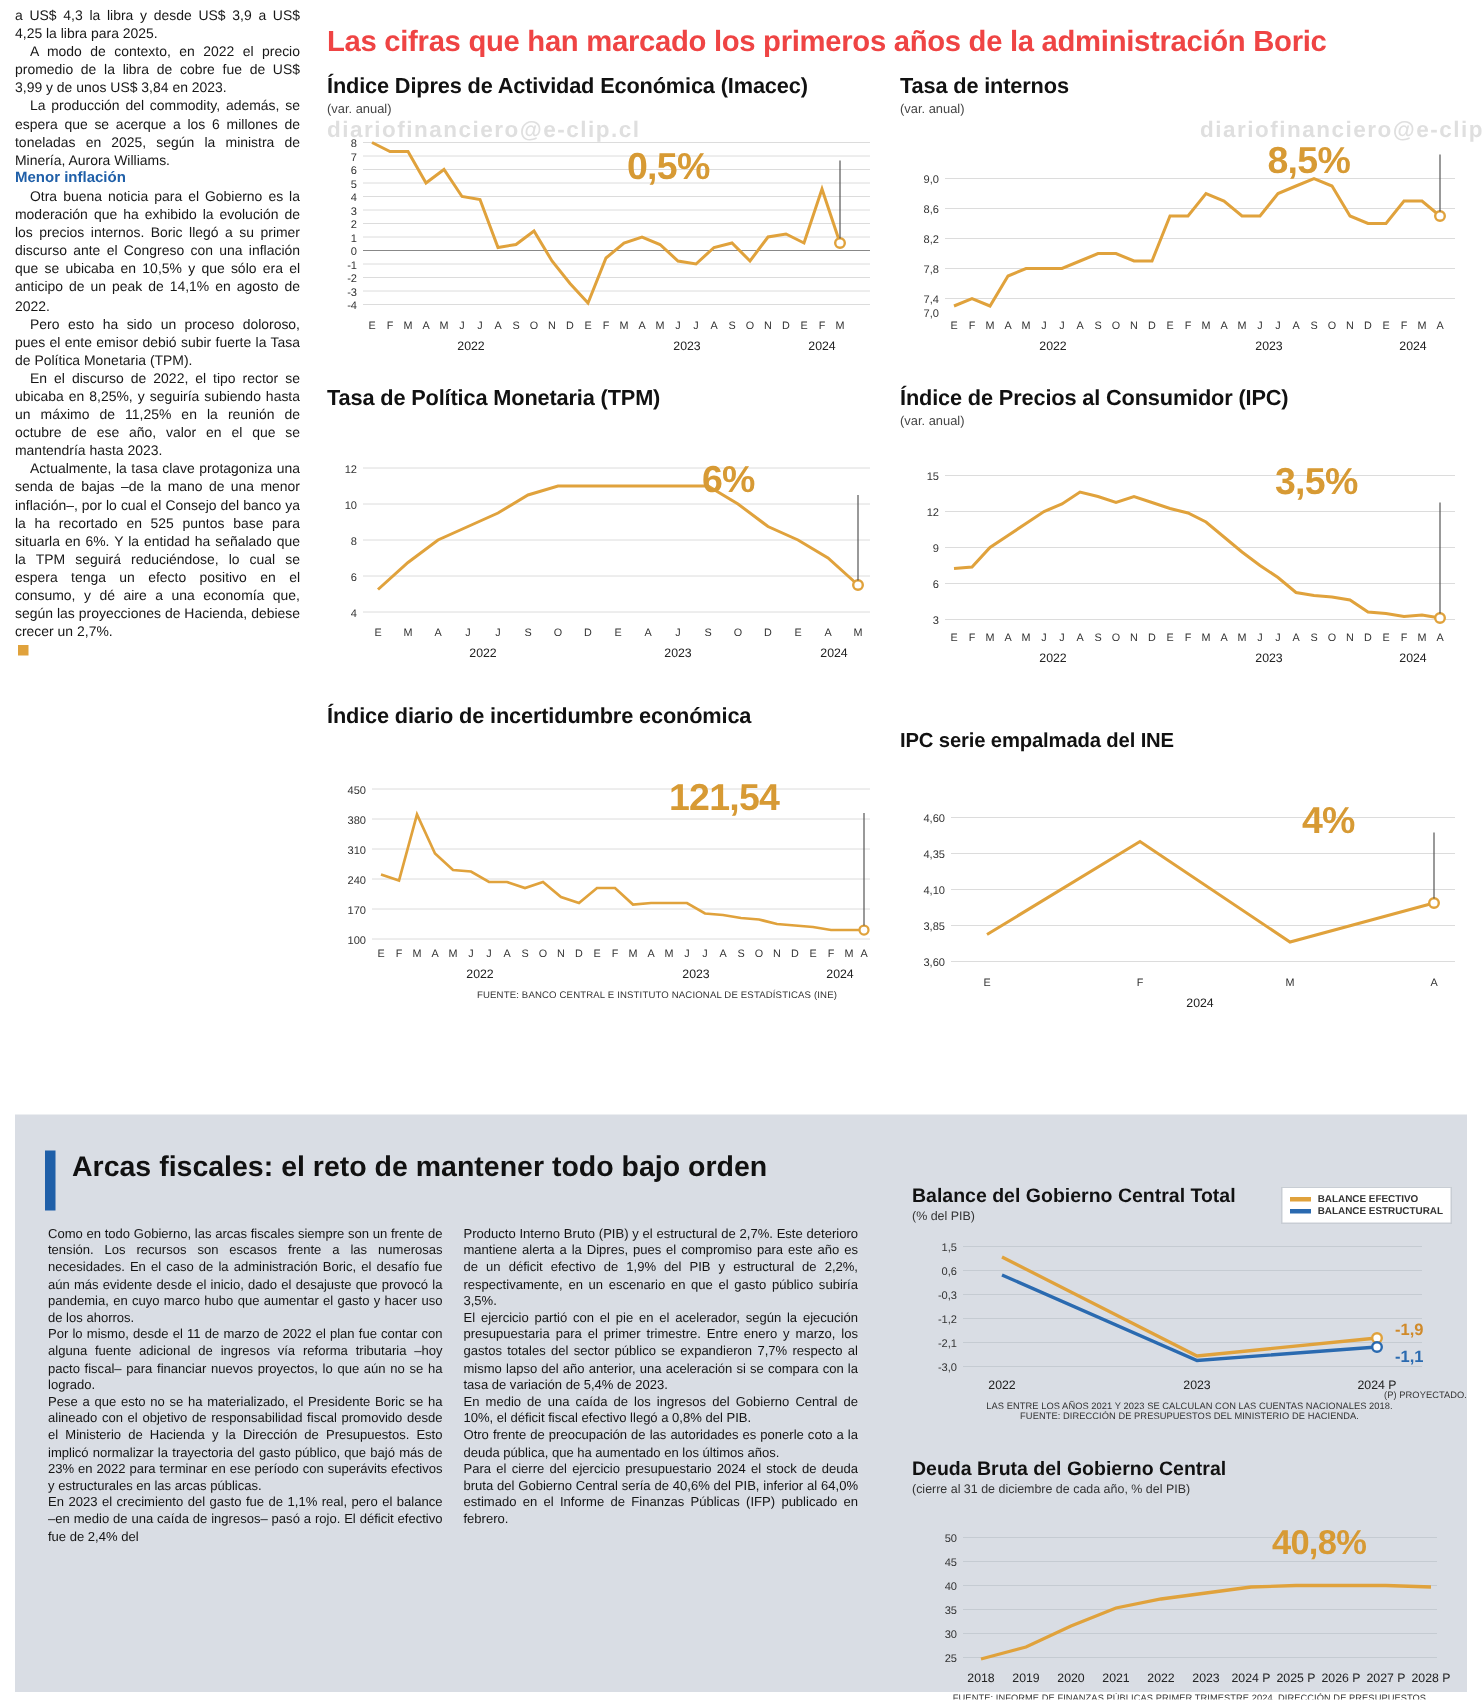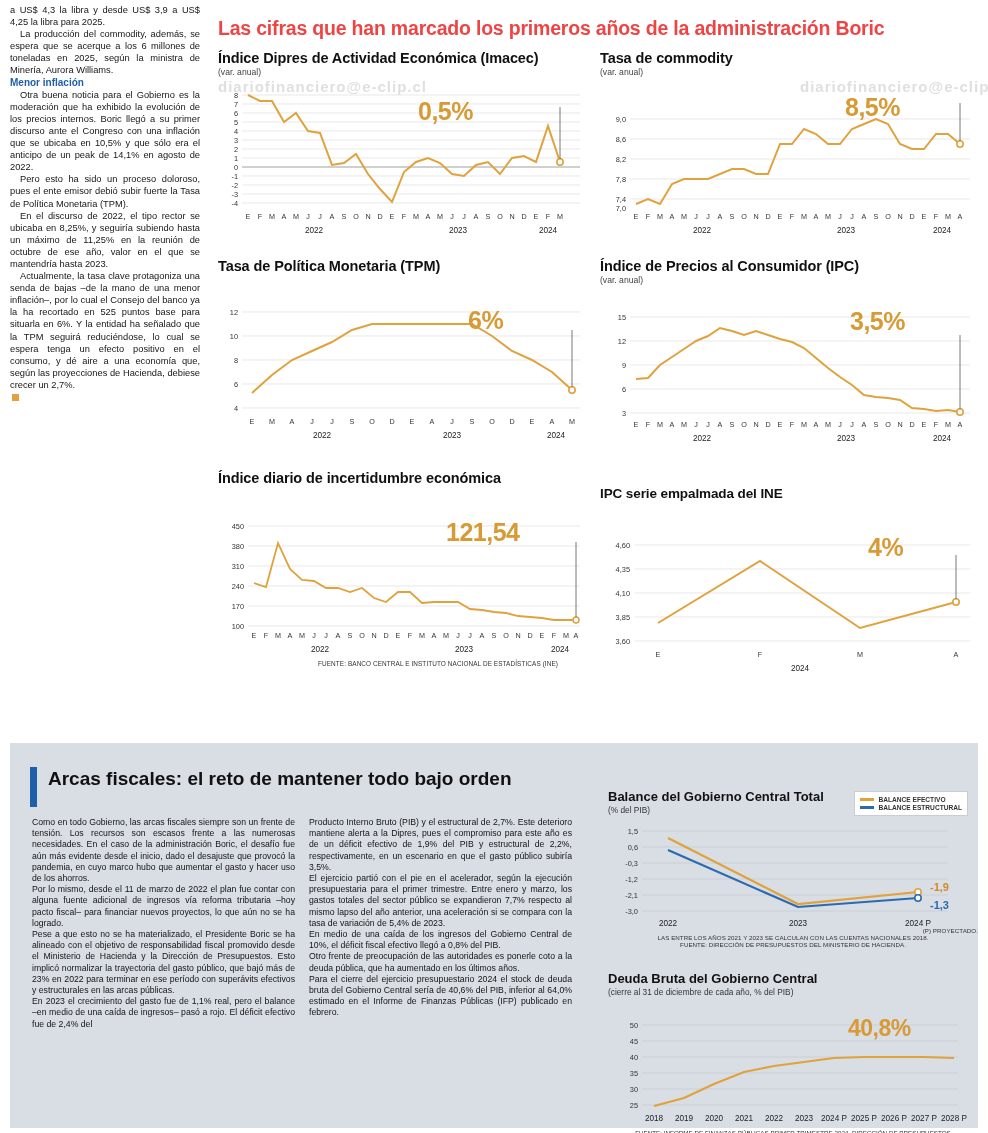--- a/index.html
+++ b/index.html
@@ -75,20 +75,21 @@
   .ch-sub-sm { font-size:8.3px; color:#333; margin:1px 0 0;}
   .note { font-size:6.2px; color:#333; letter-spacing:0.05px; }
 </style>
 </head>
 <body>
 
 <div class="page">
 
   <div class="article-col">
     <p class="first">a US$ 4,3 la libra y desde US$ 3,9 a US$ 4,25 la libra para 2025.</p>
+    <p>A modo de contexto, en 2022 el precio promedio de la libra de cobre fue de US$ 3,99 y de unos US$ 3,84 en 2023.</p>
     <p>La producción del commodity, además, se espera que se acerque a los 6 millones de toneladas en 2025, según la ministra de Minería, Aurora Williams.</p>
     <p class="sub-head">Menor inflación</p>
     <p>Otra buena noticia para el Gobierno es la moderación que ha exhibido la evolución de los precios internos. Boric llegó a su primer discurso ante el Congreso con una inflación que se ubicaba en 10,5% y que sólo era el anticipo de un peak de 14,1% en agosto de 2022.</p>
     <p>Pero esto ha sido un proceso doloroso, pues el ente emisor debió subir fuerte la Tasa de Política Monetaria (TPM).</p>
     <p>En el discurso de 2022, el tipo rector se ubicaba en 8,25%, y seguiría subiendo hasta un máximo de 11,25% en la reunión de octubre de ese año, valor en el que se mantendría hasta 2023.</p>
     <p>Actualmente, la tasa clave protagoniza una senda de bajas –de la mano de una menor inflación–, por lo cual el Consejo del banco ya la ha recortado en 525 puntos base para situarla en 6%. Y la entidad ha señalado que la TPM seguirá reduciéndose, lo cual se espera tenga un efecto positivo en el consumo, y dé aire a una economía que, según las proyecciones de Hacienda, debiese crecer un 2,7%.</p>
     <span class="endmark"></span>
   </div>
 
   <div class="main-title">Las cifras que han marcado los primeros años de la administración Boric</div>
@@ -172,21 +173,21 @@
         <g class="yearlab" text-anchor="middle">
           <text x="96" y="156">2022</text>
             <text x="240" y="156">2023</text>
             <text x="330" y="156">2024</text>
         </g>
       </svg>
     </div>
   </div>
 
   <div class="chart-block" style="left:600px; top:50px; width:378px;">
-    <div class="ch-title">Tasa de commodity</div>
+    <div class="ch-title">Tasa de internos</div>
     <div class="ch-sub">(var. anual)</div>
     <div class="plot">
       <div class="big-val" style="left:245px; top:16px;">8,5%</div>
       <svg width="378" height="175" viewBox="0 0 378 175">
         <g stroke="#d8d8d8" stroke-width="0.6">
           <line x1="30" y1="42" x2="370" y2="42"></line>
           <line x1="30" y1="62" x2="370" y2="62"></line>
           <line x1="30" y1="82" x2="370" y2="82"></line>
           <line x1="30" y1="102" x2="370" y2="102"></line>
           <line x1="30" y1="122" x2="370" y2="122"></line>
@@ -510,21 +511,21 @@
             <polyline fill="none" stroke="#2a6ab0" stroke-width="2.2" points="60,31 190,88 310,79"></polyline>
             <circle cx="310" cy="73" r="3.2" fill="#fff" stroke="#e0a23c" stroke-width="1.6"></circle>
             <circle cx="310" cy="79" r="3.2" fill="#fff" stroke="#2a6ab0" stroke-width="1.6"></circle>
             <g class="yearlab" text-anchor="middle" fill="#222">
               <text x="60" y="107">2022</text>
                 <text x="190" y="107">2023</text>
                 <text x="310" y="107">2024 P</text>
             </g>
           </svg>
           <div style="position:absolute; left:322px; top:62px; font-size:11px; font-weight:bold; color:#d08a2a;">-1,9</div>
-          <div style="position:absolute; left:322px; top:80px; font-size:11px; font-weight:bold; color:#2a6ab0;">-1,3</div>
+          <div style="position:absolute; left:322px; top:80px; font-size:11px; font-weight:bold; color:#2a6ab0;">-1,1</div>
         </div>
         <div class="note" style="text-align:right; margin-top:-4px;">(P) PROYECTADO.</div>
         <div class="note" style="text-align:center;">LAS ENTRE LOS AÑOS 2021 Y 2023 SE CALCULAN  CON LAS CUENTAS NACIONALES 2018.</div>
         <div class="note" style="text-align:center;">FUENTE: DIRECCIÓN DE PRESUPUESTOS DEL MINISTERIO DE HACIENDA.</div>
       </div>
 
       <div style="position:absolute; left:8px; top:192px; width:370px;">
         <div class="ch-title-sm">Deuda Bruta del Gobierno Central</div>
         <div class="ch-sub-sm">(cierre al 31 de diciembre de cada año, % del PIB)</div>
         <div class="plot" style="margin-top:2px; position:relative;">

